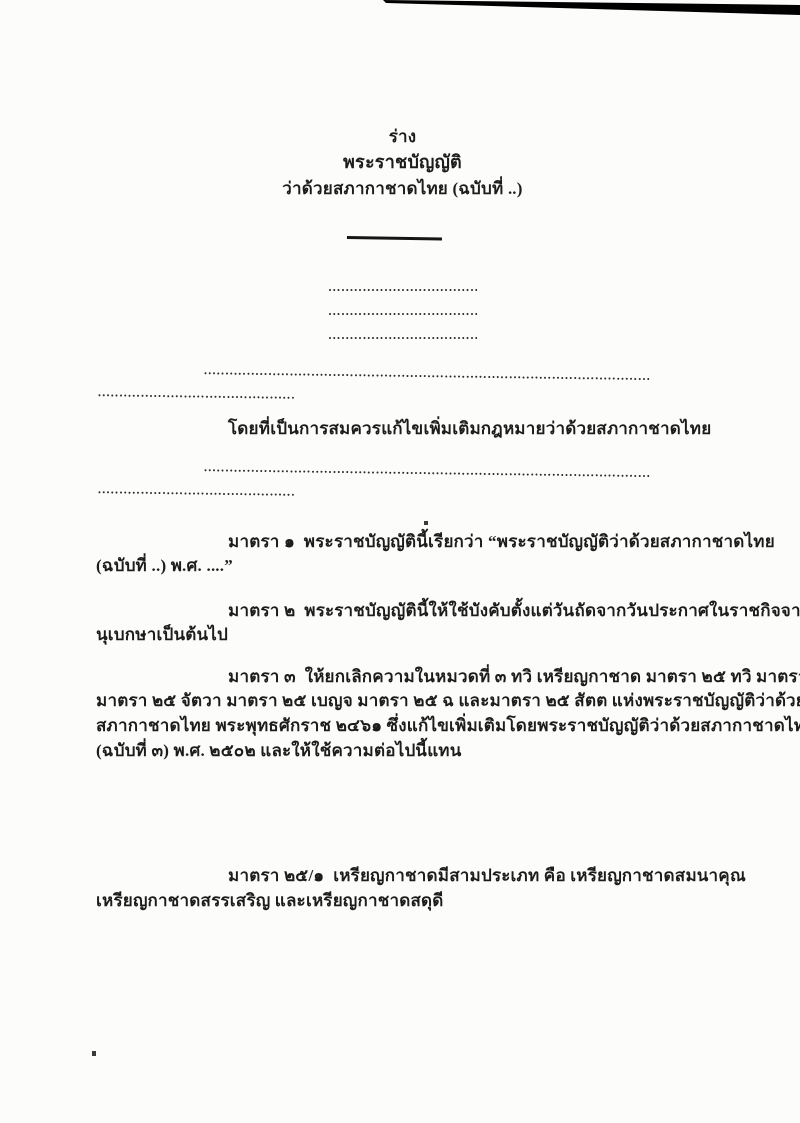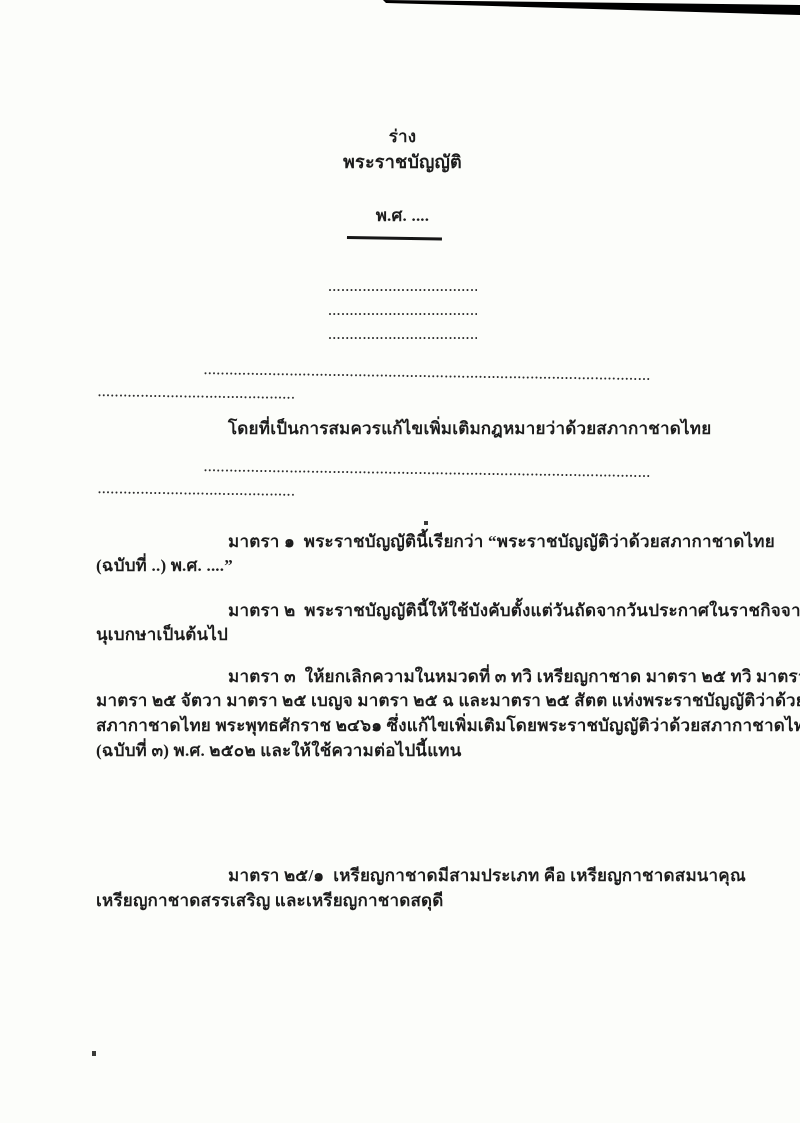--- a/index.html
+++ b/index.html
@@ -60,21 +60,21 @@
 <body>
 
 <div class="page">
 
   <svg class="edge-artifact" width="800" height="20">
     <polygon points="383,0 800,5 800,15 386,3" fill="#000000"></polygon>
   </svg>
 
   <div class="ln center" style="top:126px">ร่าง</div>
   <div class="ln center act-title" style="top:151px">พระราชบัญญัติ</div>
-  <div class="ln center" style="top:205px">พ.ศ. ....</div>
+  <div class="ln center" style="top:178px">ว่าด้วยสภากาชาดไทย (ฉบับที่ ..)</div>
   <div class="rule" style="top:236px;left:347px;width:95px;height:3px"></div>
 
   <div class="ln center" style="top:283px"><span class="dots-inline" style="width:148px">..................................................</span></div>
   <div class="ln center" style="top:307px"><span class="dots-inline" style="width:148px">..................................................</span></div>
   <div class="ln center" style="top:331px"><span class="dots-inline" style="width:148px">..................................................</span></div>
 
   <div class="dots" style="top:366px;left:204px;width:447px">................................................................................................................................................................</div>
   <div class="dots" style="top:388px;left:98px;width:196px">......................................................................</div>
 
   <div class="ln indent" style="top:418px">โดยที่เป็นการสมควรแก้ไขเพิ่มเติมกฎหมายว่าด้วยสภากาชาดไทย</div>

